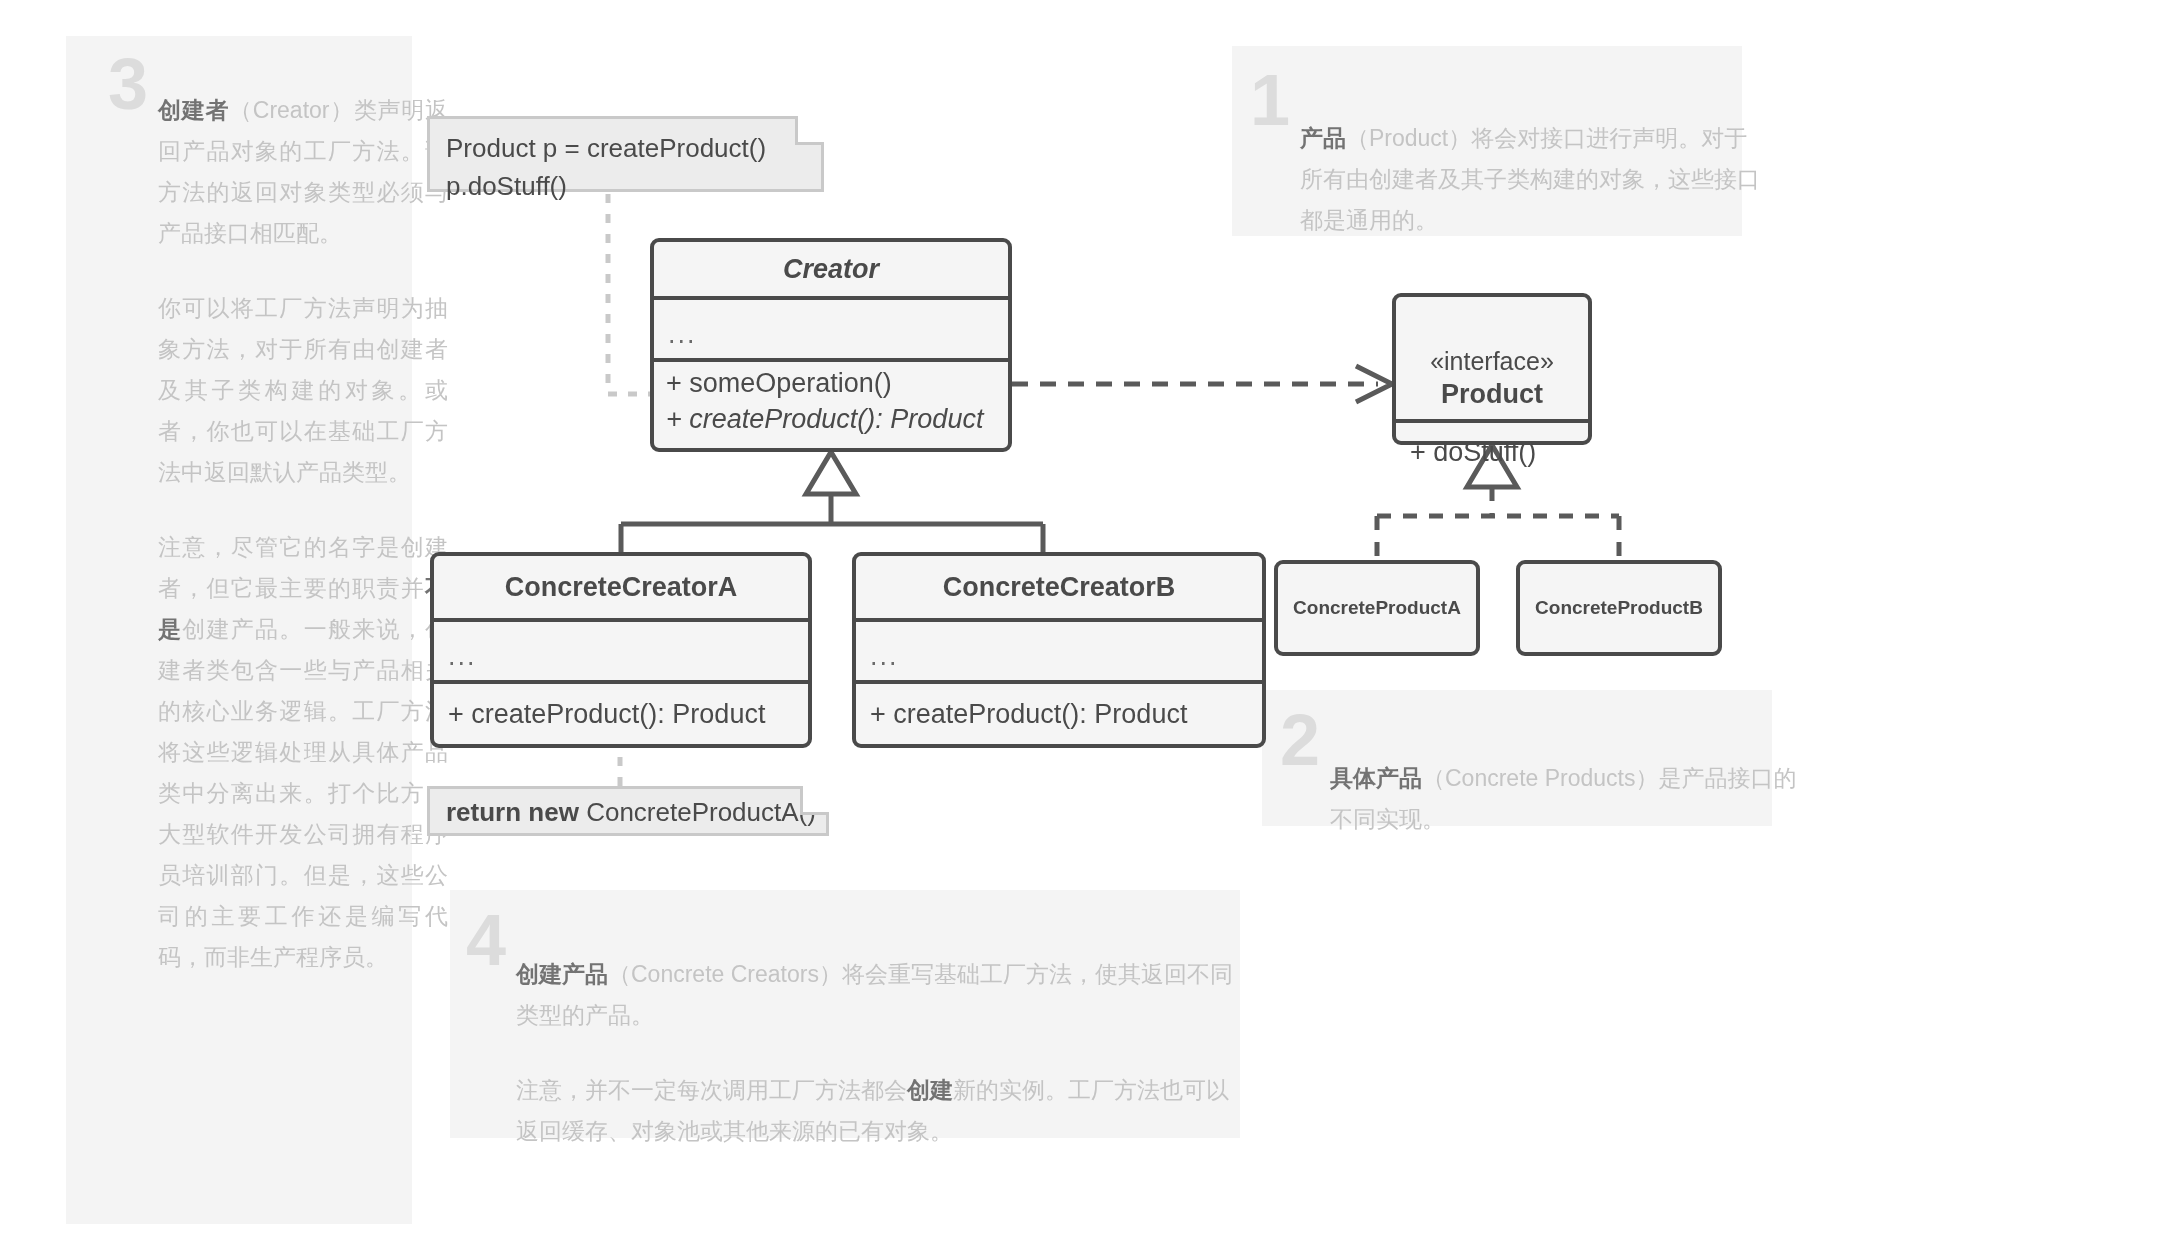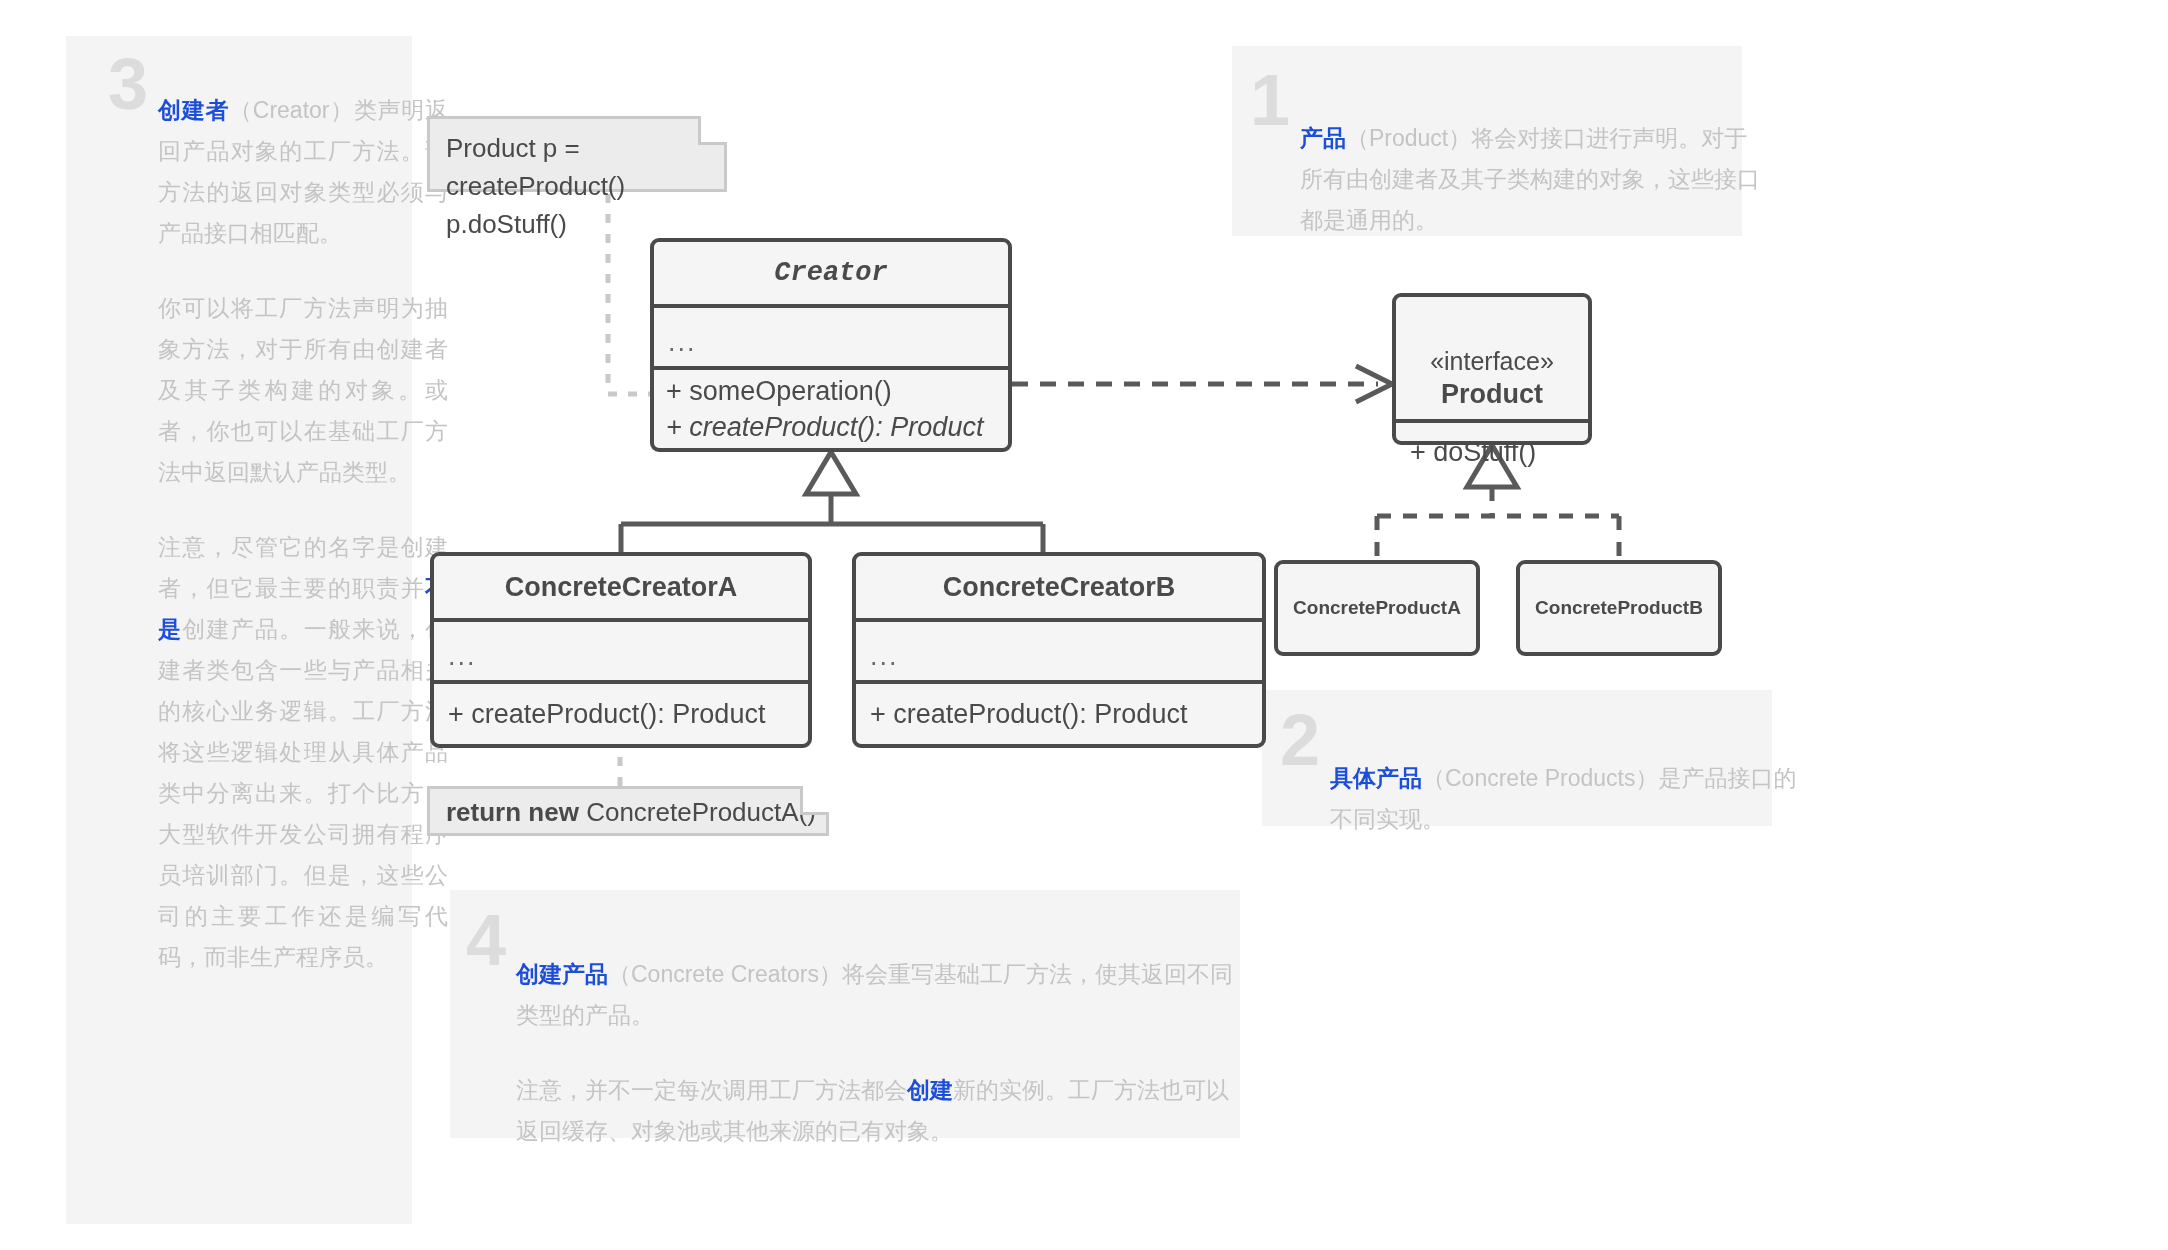--- a/index.html
+++ b/index.html
@@ -33,21 +33,21 @@
     line-height: 1;
     letter-spacing: -2px;
   }
   .ann .txt {
     position: absolute;
     color: #c4c4c4;
     font-size: 23px;
     line-height: 41px;
   }
   .ann .txt b {
-    color: #1d4ed8;
+    color: #737373;
     font-weight: bold;
   }
   .ann p { margin: 0 0 34px 0; }
   .ann p:last-child { margin-bottom: 0; }
 
   
   #ann3 {
     left: 66px; top: 36px;
     width: 346px; height: 1188px;
   }
@@ -139,21 +139,21 @@
     align-items: center;
     justify-content: center;
     font-size: 19px;
     font-weight: bold;
     line-height: 36px;
     height: 100%;
   }
 
   
   #creator      { left: 650px; top: 238px;  width: 362px; height: 214px; }
-  #creator .r1  { height: 62px; font-family: Liberation Mono, monospace; }
+  #creator .r1  { height: 54px; }
   #creator .r2  { height: 62px; }
   #creator .r3  { height: 82px; padding-left: 12px; }
 
   #product      { left: 1392px; top: 293px; width: 200px; height: 152px; }
   #product .r1  { height: 82px; justify-content: center; flex-direction: column; margin-top: 40px; }
   #product .r2  { height: 62px; font-size: 27px; }
 
   #ccA { left: 430px;  top: 552px; width: 382px; height: 196px; }
   #ccB { left: 852px;  top: 552px; width: 414px; height: 196px; }
   .ccbox .r1 { height: 62px; }
@@ -175,21 +175,21 @@
     padding: 10px 16px 12px 16px;
   }
   .note .fold {
     position: absolute;
     right: -3px; top: -3px;
     width: 26px; height: 26px;
     background: #ffffff;
     border-left: 3px solid #c9c9c9;
     border-bottom: 3px solid #c9c9c9;
   }
-  #note1 { left: 427px; top: 116px; width: 300px; height: 76px; }
+  #note1 { left: 427px; top: 116px; width: 397px; height: 76px; }
   #note2 { left: 427px; top: 786px; width: 402px; height: 50px;
            line-height: 30px; padding-top: 8px; white-space: nowrap; }
   .note b { font-weight: bold; }
 
   svg.lines {
     position: absolute;
     left: 0; top: 0;
     width: 2168px; height: 1250px;
     pointer-events: none;
   }

